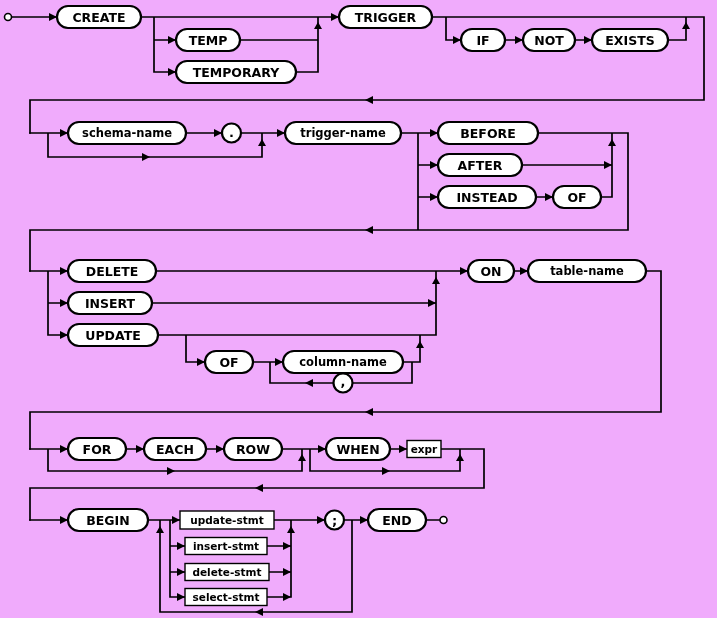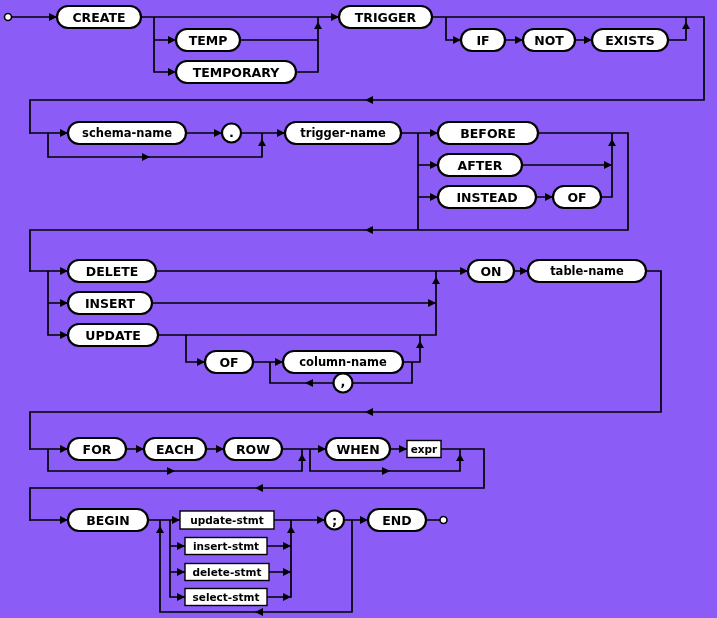--- a/index.html
+++ b/index.html
@@ -1,16 +1,16 @@
 <!DOCTYPE html>
 <html><head>
 <meta charset="utf-8">
 <style>
   html,body { margin:0; padding:0; background:#ffffff; }
-  .diagram-wrap { width:717px; height:618px; background:#8b5cf6; position:relative; }
+  .diagram-wrap { width:717px; height:618px; background:#f0abfc; position:relative; }
   svg { display:block; font-family:"DejaVu Sans", sans-serif; }
   .rail { fill:none; stroke:#000; stroke-width:1.7; stroke-linecap:square; stroke-linejoin:miter; }
   .ah { fill:#000; stroke:none; }
   .kw-box   { fill:#fff; stroke:#000; stroke-width:2.2; }
   .name-box { fill:#fff; stroke:#000; stroke-width:2.2; }
   .lit-box  { fill:#fff; stroke:#000; stroke-width:2.2; }
   .ref-box  { fill:#fff; stroke:#000; stroke-width:1.4; }
   .terminal { fill:#fff; stroke:#000; stroke-width:1.6; }
   .kw-label   { font-weight:bold; font-size:12.5px; text-anchor:middle; fill:#000; }
   .name-label { font-weight:bold; font-size:11.5px; text-anchor:middle; fill:#000; }

